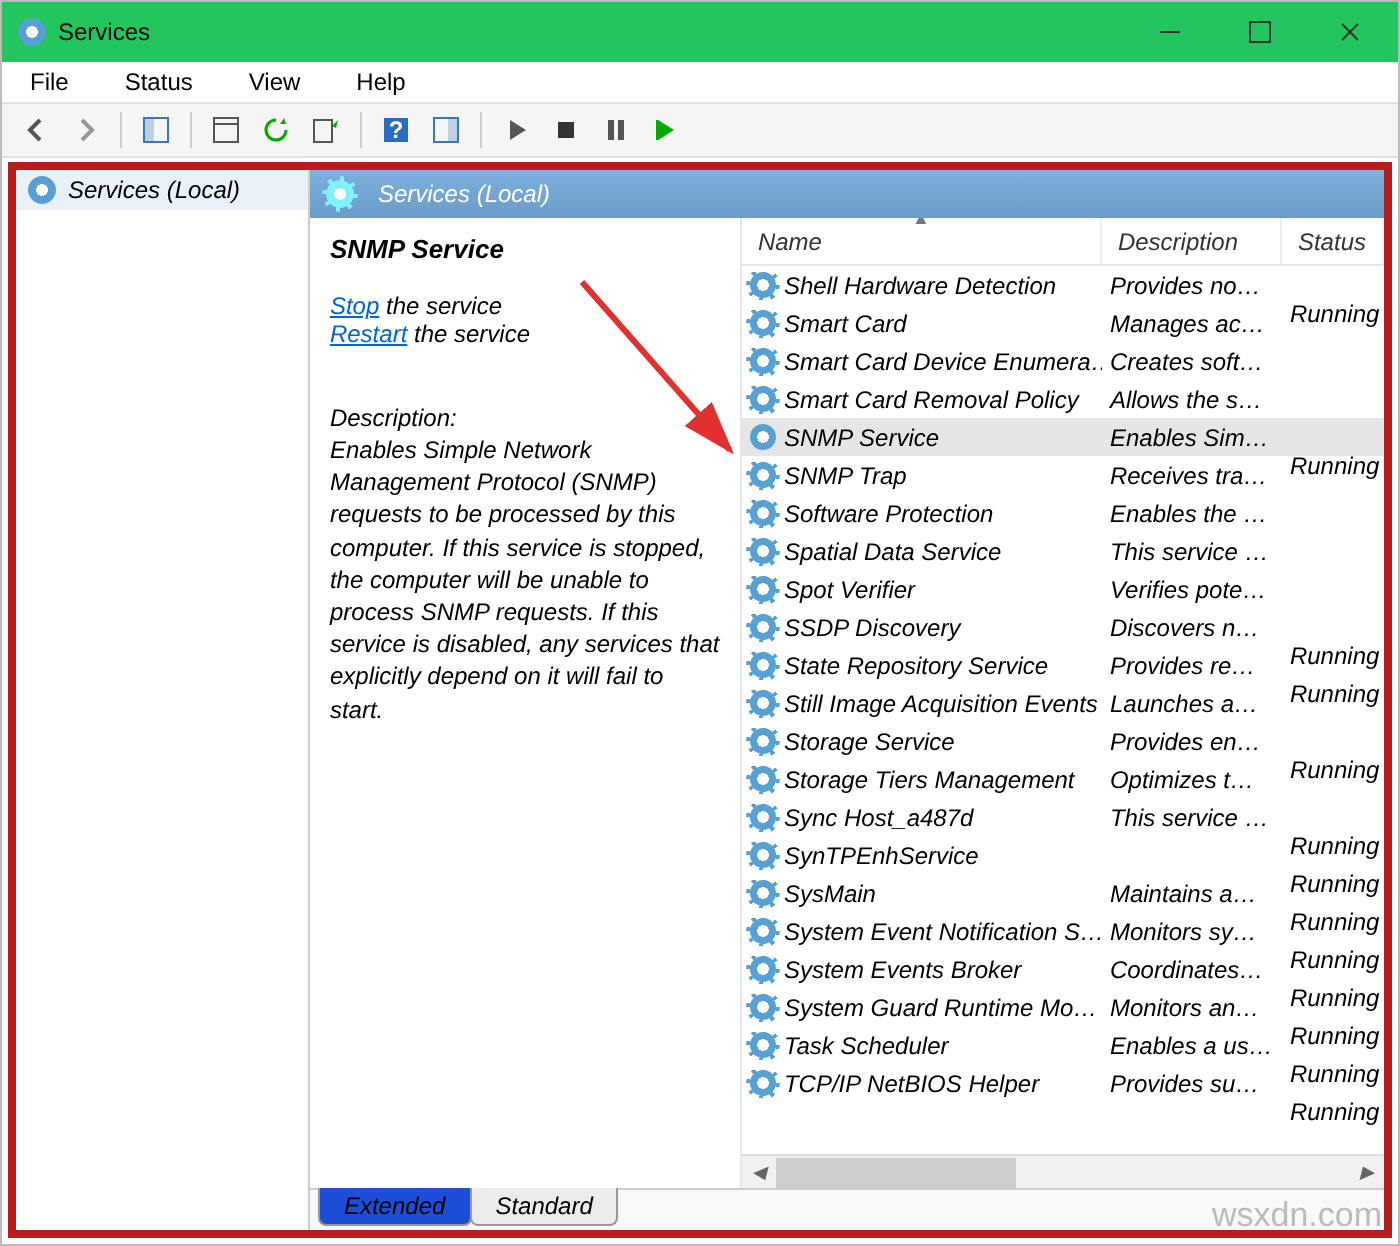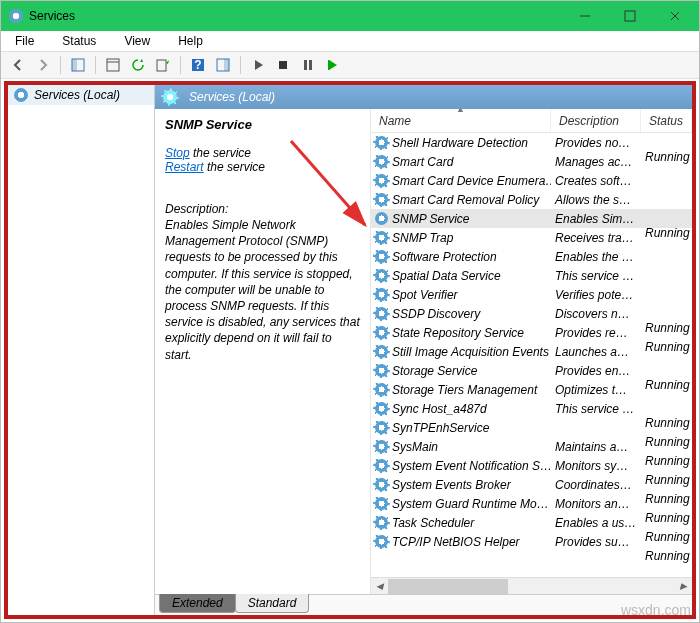--- a/index.html
+++ b/index.html
@@ -50,24 +50,24 @@
 .row.sel { background: #e6e6e6; }
 .row .cn { width: 180px; display: flex; align-items: center; padding-left: 4px; white-space: nowrap; overflow: hidden; text-overflow: ellipsis; }
 .row .cd { width: 90px; white-space: nowrap; overflow: hidden; text-overflow: ellipsis; padding-left: 4px; }
 .row .cs { flex: 1; padding-left: 4px; margin-top: 29px; }
 .row .gear { width: 13px; height: 13px; margin-right: 4px; }
 .hscroll { height: 17px; background: #f0f0f0; display: flex; align-items: center; border-top: 1px solid #ddd; }
 .hscroll .arrow { width: 17px; height: 17px; background: #f0f0f0; display: flex; align-items: center; justify-content: center; color: #666; font-size: 9px; }
 .hscroll .track { flex: 1; height: 100%; display: flex; align-items: center; }
 .hscroll .thumb { width: 120px; height: 15px; background: #cdcdcd; border-radius: 0; }
 .tabs { height: 21px; display: flex; align-items: flex-start; padding-left: 4px; border-top: 1px solid #ccc; background: #f9f9f9; }
-.tab { padding: 2px 12px; border: 1px solid #999; border-top: none; border-radius: 0 0 4px 4px; margin-right: -1px; background: #737373; position: relative; top: -1px; }
+.tab { padding: 2px 12px; border: 1px solid #999; border-top: none; border-radius: 0 0 4px 4px; margin-right: -1px; background: #1d4ed8; position: relative; top: -1px; }
 .tab.inactive { background: #ececec; }
 .red-arrow { position: absolute; top: 132px; left: 282px; z-index: 100; pointer-events: none; }
-.watermark { position: absolute; bottom: 4px; right: 8px; color: #bbb; font-size: 14px; }
+.watermark { position: absolute; bottom: 4px; right: 8px; color: #bbb; font-size: 17px; }
 </style>
 </head>
 <body>
 
 <div class="titlebar">
   <span class="gear"></span>
   <span class="title">Services</span>
   <div class="winbtn">
     <svg class="tb" viewBox="0 0 16 16">
         <line x1="3" y1="8" x2="13" y2="8" stroke="#333" stroke-width="1"></line>

